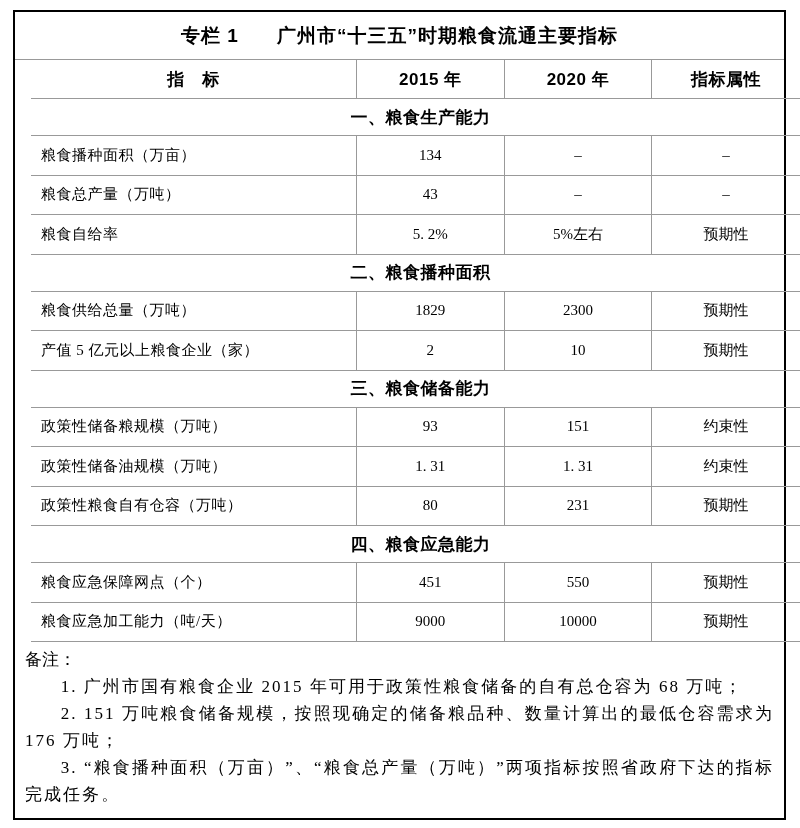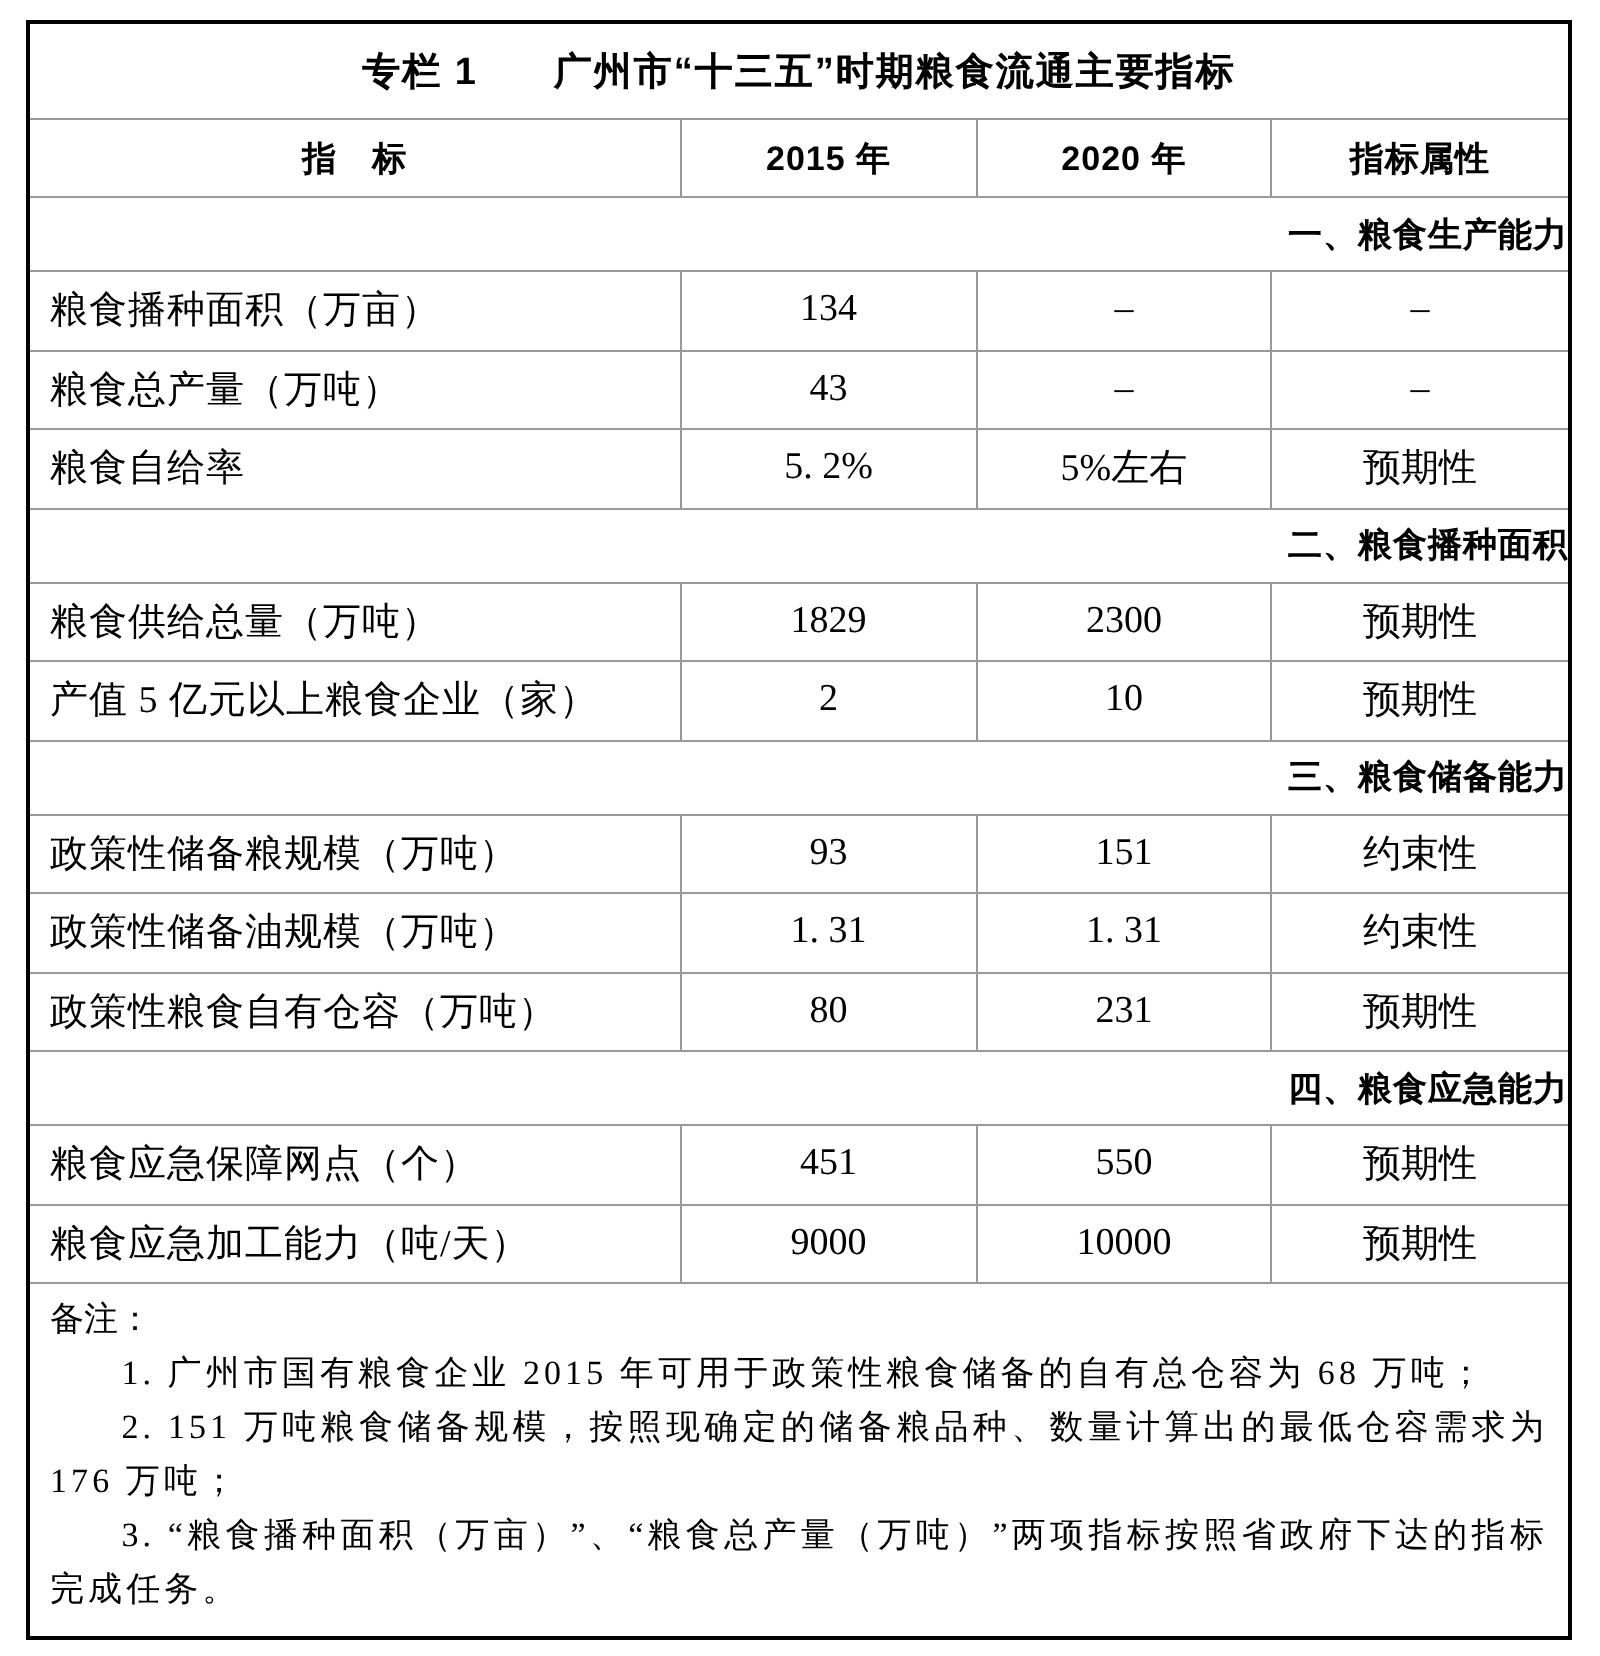--- a/index.html
+++ b/index.html
@@ -34,20 +34,21 @@
     font-weight: bold;
     font-size: 19px;
     letter-spacing: 1px;
   }
   .title-label { margin-right: 38px; }
   table.grid {
     width: 100%;
     border-collapse: collapse;
     table-layout: fixed;
     flex: none;
+    margin-left: 16px;
   }
   table.grid th, table.grid td {
     padding: 0;
     vertical-align: middle;
     overflow: hidden;
   }
   table.grid th {
     height: 38px;
     font-family: "Liberation Sans", "DejaVu Sans", sans-serif;
     font-weight: bold;
@@ -57,28 +58,28 @@
     letter-spacing: 0.5px;
   }
   table.grid th + th, table.grid tr.data td + td {
     border-left: 1.5px solid #999;
   }
   tr.section td {
     height: 36px;
     font-family: "Liberation Sans", "DejaVu Sans", sans-serif;
     font-weight: bold;
     font-size: 17px;
-    text-align: right;
+    text-align: center;
     padding-left: 10px;
     border-bottom: 1.5px solid #999;
     letter-spacing: 0.5px;
   }
   tr.data td {
     height: 38.5px;
-    font-size: 19px;
+    font-size: 15px;
     text-align: center;
     border-bottom: 1.5px solid #999;
   }
   tr.data td.ind {
     text-align: left;
     padding-left: 10px;
     letter-spacing: 0.5px;
   }
   .notes {
     flex: 1;

